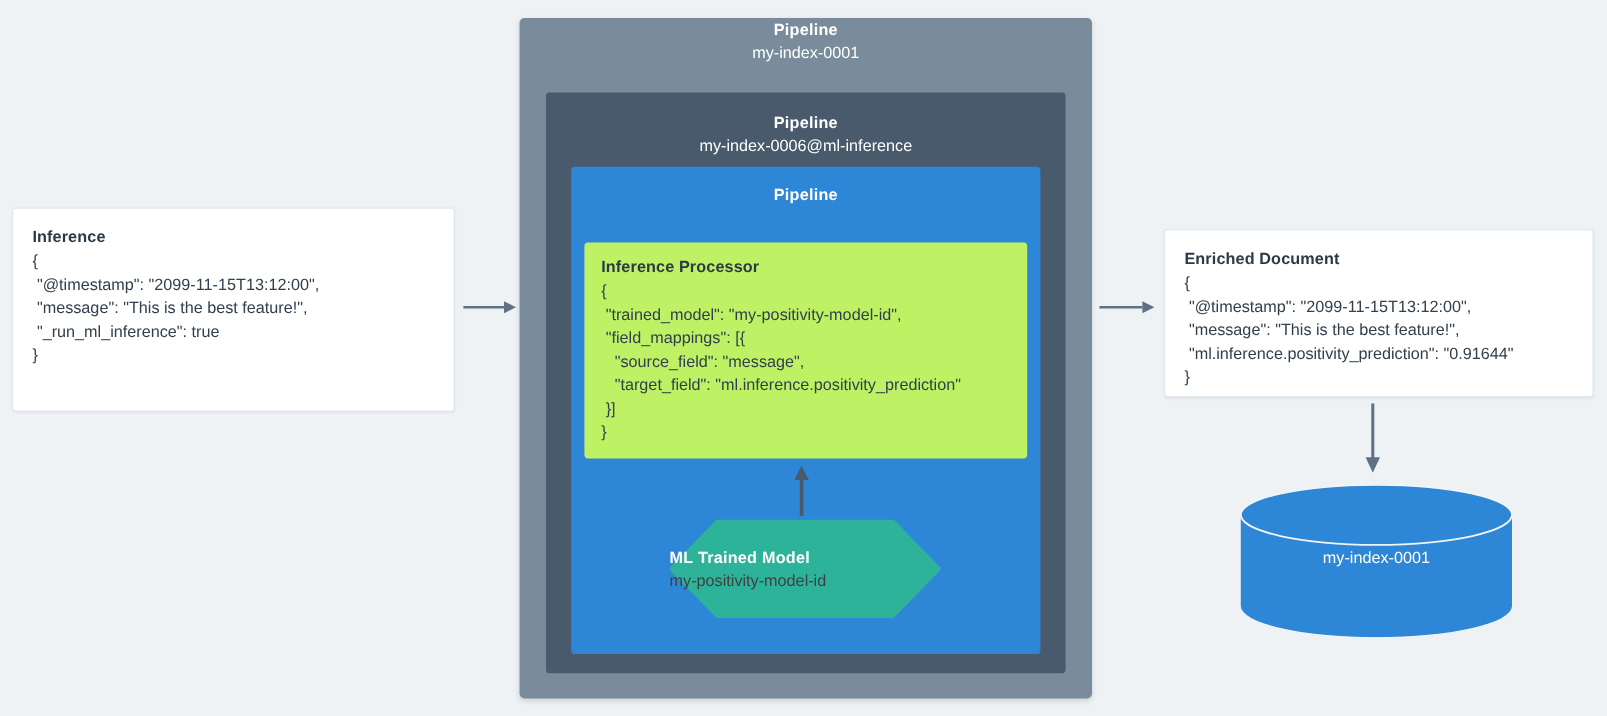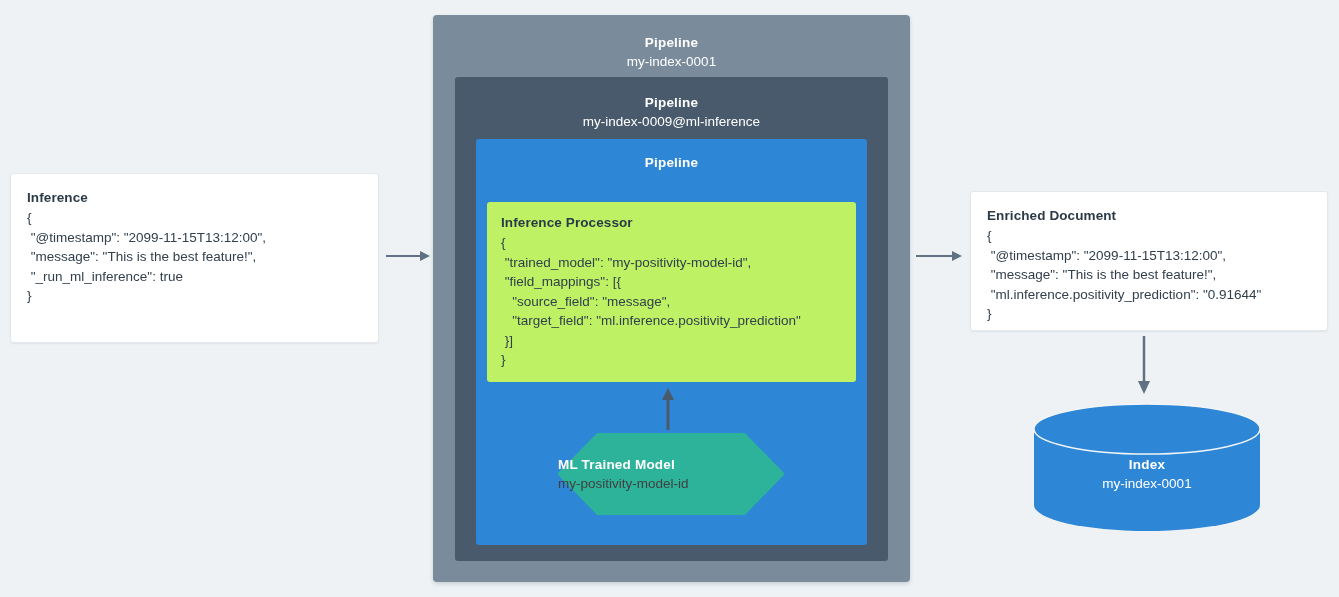--- a/index.html
+++ b/index.html
@@ -64,21 +64,20 @@
   
   #pipeline-outer {
     position: absolute;
     left: 433px;
     top: 15px;
     width: 477px;
     height: 567px;
     background: #7a8b9c;
     border-radius: 4px;
     box-shadow: 0 2px 4px rgba(40,55,70,0.18);
-    padding-top: 18px;
   }
 
   #pipeline-mid {
     position: absolute;
     left: 22px;
     top: 62px;
     width: 433px;
     height: 484px;
     background: #485a6b;
     border-radius: 3px;
@@ -216,21 +215,21 @@
 
   <div id="pipeline-outer">
     <div class="pipe-label">
       <div class="pipe-kind">Pipeline</div>
       <div class="pipe-name">my-index-0001</div>
     </div>
 
     <div id="pipeline-mid">
       <div class="pipe-label">
         <div class="pipe-kind">Pipeline</div>
-        <div class="pipe-name">my-index-0009@ml-inference</div>
+        <div class="pipe-name">my-index-0006@ml-inference</div>
       </div>
 
       <div id="pipeline-inner">
         <div class="pipe-label">
           <div class="pipe-kind">Pipeline</div>
         </div>
 
         <div id="inference-processor">
           <div class="doc-title">Inference Processor</div>
           <div class="doc-line">{</div>
@@ -284,18 +283,17 @@
       <polygon points="2,45 8,58 14,45" fill="#5f7183"></polygon>
     </svg>
   </div>
 
   <div id="index-cylinder">
     <svg width="230" height="128" viewBox="0 0 230 128">
       <path d="M2,26 L2,102 A113,26 0 0 0 228,102 L228,26 Z" fill="#2e86d6"></path>
       <ellipse cx="115" cy="26" rx="113" ry="25" fill="#2e86d6" stroke="#f2f5f8" stroke-width="1.5"></ellipse>
     </svg>
     <div class="cyl-text">
-      <div class="cyl-kind">Index</div>
       <div class="cyl-name">my-index-0001</div>
     </div>
   </div>
 
 </div>
 
 </body></html>

